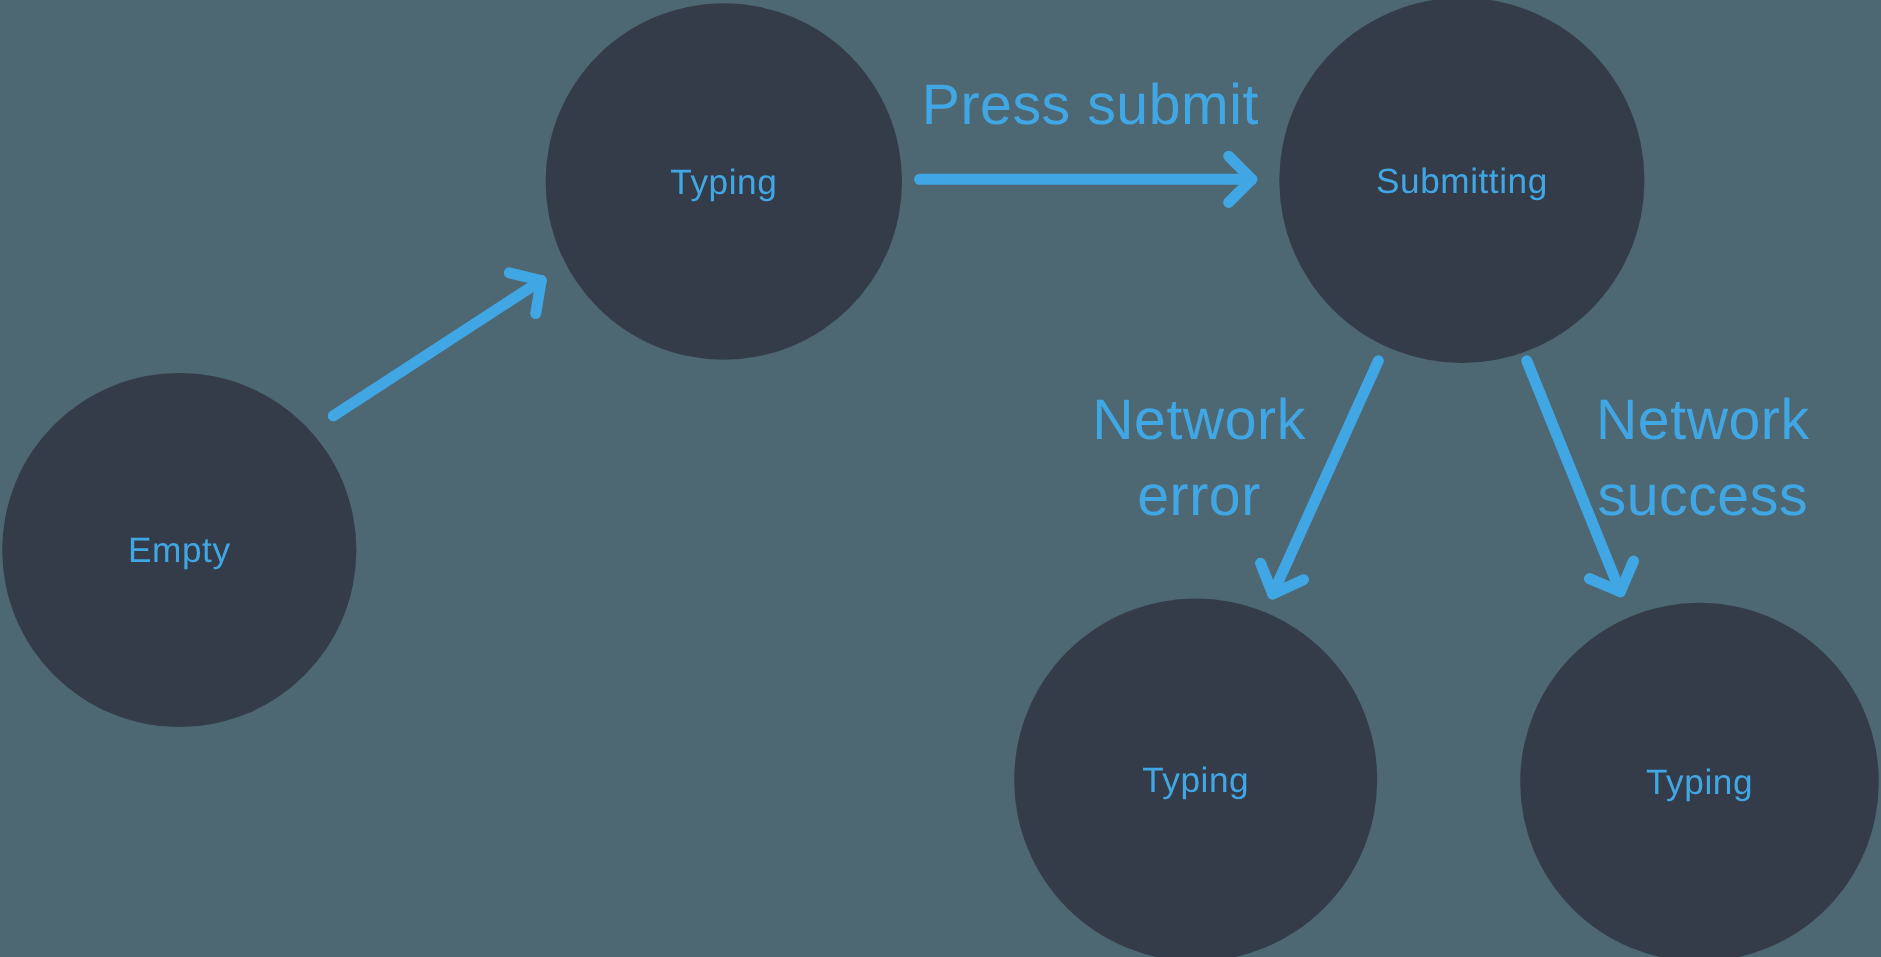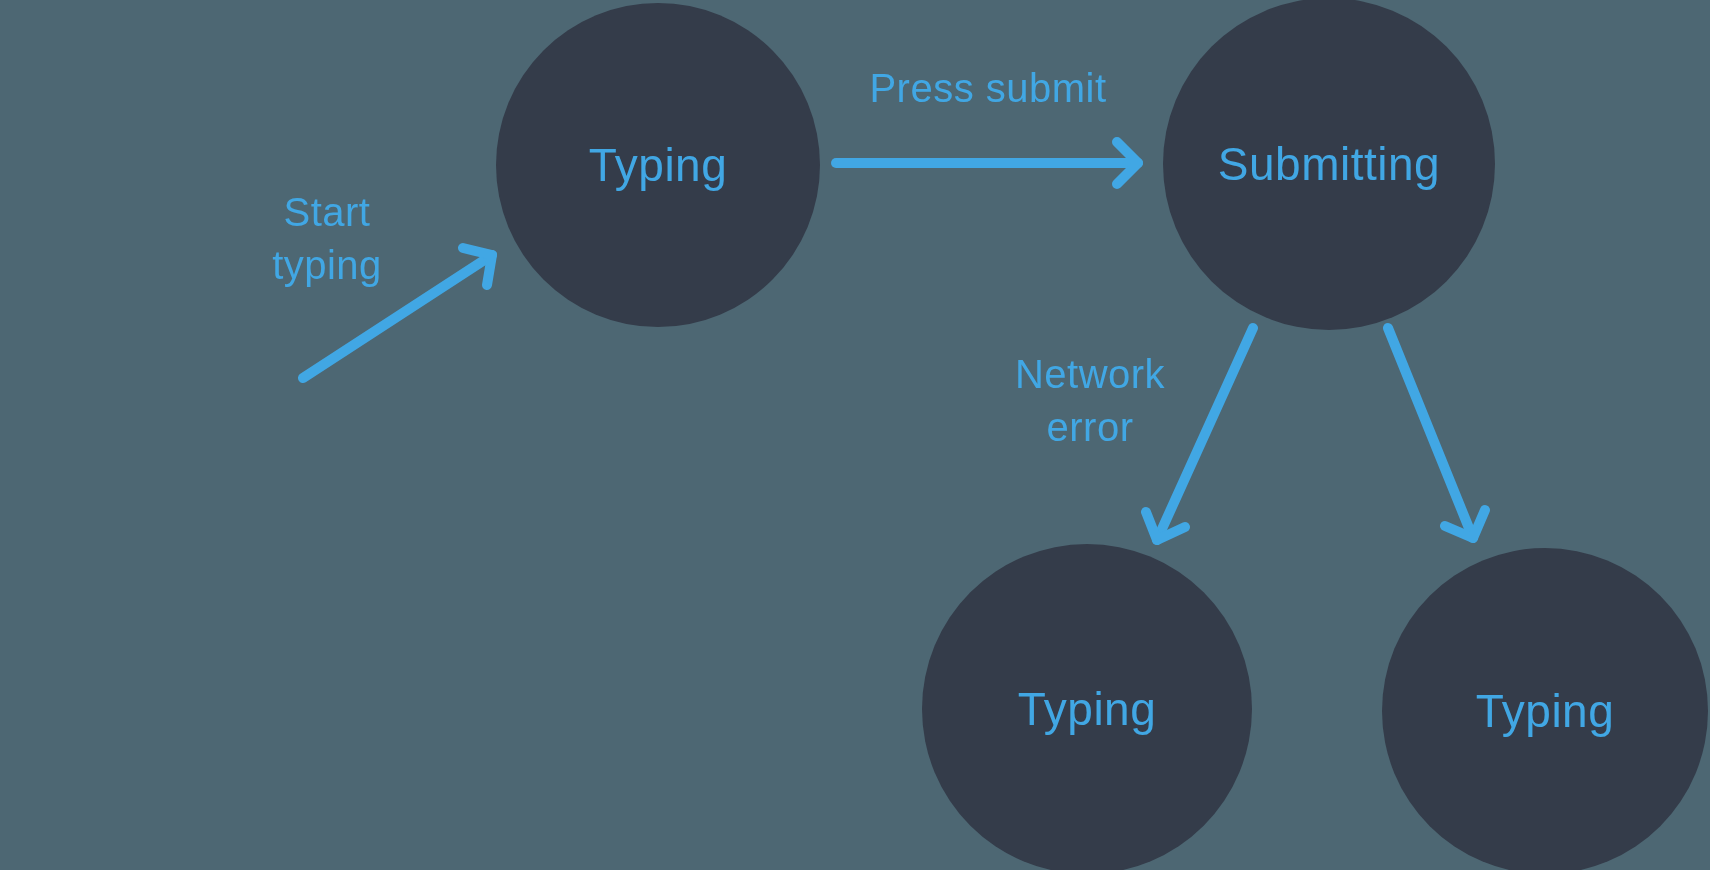--- a/index.html
+++ b/index.html
@@ -22,35 +22,35 @@
   .state-node {
     position: absolute;
     border-radius: 50%;
     background: var(--node);
     display: flex;
     align-items: center;
     justify-content: center;
   }
   .state-node .node-label {
     color: var(--accent);
-    font-size: 46px;
+    font-size: 32px;
     font-weight: 400;
     letter-spacing: 0.5px;
     white-space: nowrap;
   }
   #node-empty      { left: 2px;    top: 339px; width: 322px; height: 322px; }
   #node-typing     { left: 496px;  top: 3px;   width: 324px; height: 324px; }
   #node-submitting { left: 1163px; top: -2px;  width: 332px; height: 332px; }
   #node-error      { left: 922px;  top: 544px; width: 330px; height: 330px; }
   #node-success    { left: 1382px; top: 548px; width: 326px; height: 326px; }
 
   .edge-label {
     position: absolute;
     color: var(--accent);
-    font-size: 40px;
+    font-size: 52px;
     font-weight: 400;
     line-height: 1.33;
     text-align: center;
     letter-spacing: 0.5px;
   }
   #edge-label-start-typing    { left: 227px;  top: 186px; width: 200px; }
   #edge-label-press-submit    { left: 838px;  top: 62px;  width: 300px; white-space: nowrap; }
   #edge-label-network-error   { left: 990px;  top: 348px; width: 200px; }
   #edge-label-network-success { left: 1448px; top: 348px; width: 200px; }
 
@@ -67,40 +67,43 @@
     stroke-width: 10;
     stroke-linecap: round;
     stroke-linejoin: round;
   }
 </style>
 </head>
 <body>
 
 <div class="canvas">
 
+  <div class="state-node" id="node-empty">
+    <span class="node-label">Empty</span>
+  </div>
 
   <div class="state-node" id="node-typing">
     <span class="node-label">Typing</span>
   </div>
 
   <div class="state-node" id="node-submitting">
     <span class="node-label">Submitting</span>
   </div>
 
   <div class="state-node" id="node-error">
     <span class="node-label">Typing</span>
   </div>
 
   <div class="state-node" id="node-success">
     <span class="node-label">Typing</span>
   </div>
 
-  <div class="edge-label" id="edge-label-start-typing">Start typing</div>
   <div class="edge-label" id="edge-label-press-submit">Press submit</div>
   <div class="edge-label" id="edge-label-network-error">Network error</div>
+  <div class="edge-label" id="edge-label-network-success">Network success</div>
 
   <svg class="arrow-layer" viewBox="0 0 1710 870">
     <g class="arrow">
       <path d="M303,378 L492,255"></path>
       <path d="M463,248 L492,255 L487,285"></path>
     </g>
     <g class="arrow">
       <path d="M836,163 L1138,163"></path>
       <path d="M1117,142 L1138,163 L1117,184"></path>
     </g>

